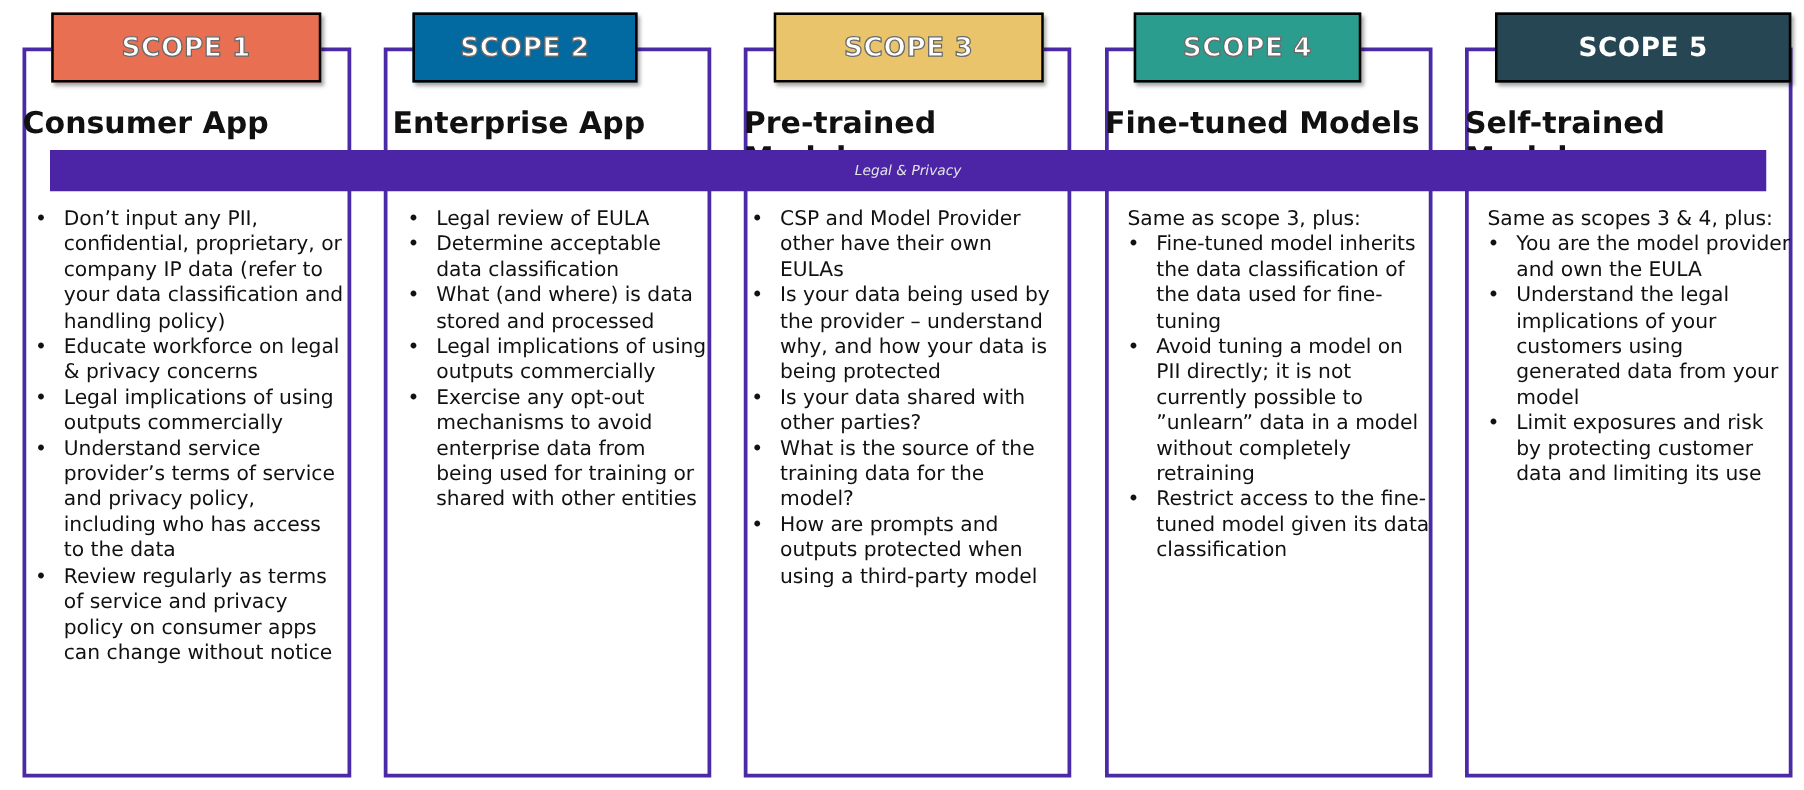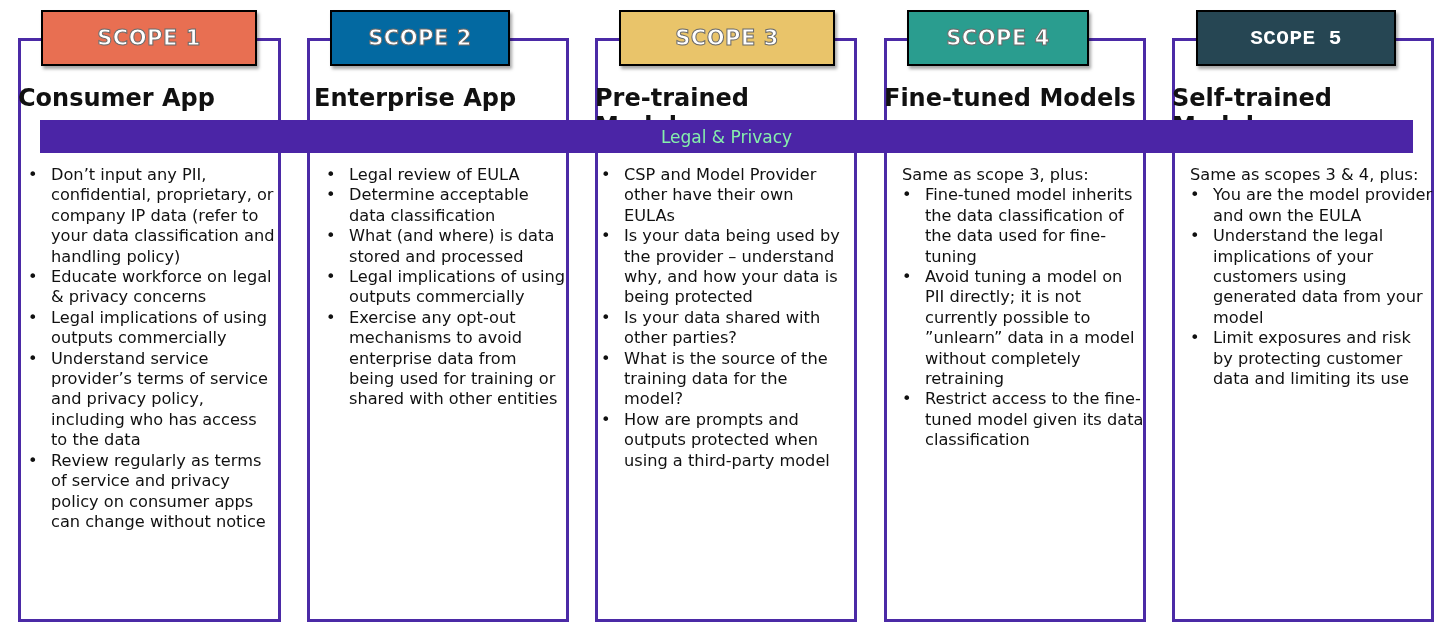--- a/index.html
+++ b/index.html
@@ -9,43 +9,43 @@
          border:3px solid #4b2aa6; background:#fff; }
   .scope-tag { position:absolute; top:10px; height:56px; box-sizing:border-box;
          border:2px solid #000000; box-shadow:2px 3px 3px rgba(0,0,0,0.35);
          display:flex; align-items:center; justify-content:center;
          font-family:"DejaVu Sans", sans-serif; font-weight:bold; font-size:21px;
          color:#ffffff; letter-spacing:0.5px; z-index:3; }
   .scope-tag.outlined { color:#ffffff; -webkit-text-stroke:1px #6a6a6a; }
   .col-title { position:absolute; top:84px; text-align:left; font-weight:bold;
          font-size:24px; z-index:2; }
   .banner { position:absolute; left:40px; top:120px; width:1373px; height:33px;
-         background:#4b25a6; color:#86efac; display:flex; align-items:center;
-         justify-content:center; font-size:17px; z-index:4; }
+         background:#4b25a6; color:#e5e5e5; display:flex; align-items:center;
+         justify-content:center; font-size:11px; z-index:4;font-style:italic; }
   .content { position:absolute; top:165px; font-size:16.2px; line-height:20.4px;
          color:#111; z-index:2; }
   .content ul { margin:0; padding:0; list-style:none; }
   .content li { position:relative; padding-left:26px; }
   .content li::before { content:"•"; position:absolute; left:3px; top:0; }
   .intro { margin:0; }
 </style>
 </head>
 <body>
 
 <div class="col" style="left:18px;width:263px;"></div>
 <div class="col" style="left:307px;width:262px;"></div>
 <div class="col" style="left:595px;width:262px;"></div>
 <div class="col" style="left:884px;width:262px;"></div>
 <div class="col" style="left:1172px;width:262px;"></div>
 
 <div class="scope-tag outlined" style="left:41px;width:216px;background:#e86f52;">SCOPE 1</div>
 <div class="scope-tag outlined" style="left:330px;width:180px;background:#0369a1;text-align:right;">SCOPE 2</div>
 <div class="scope-tag outlined" style="left:619px;width:216px;background:#e9c46a;">SCOPE 3</div>
 <div class="scope-tag outlined" style="left:907px;width:182px;background:#2a9d8f;">SCOPE 4</div>
-<div class="scope-tag" style="left:1196px;width:200px;background:#264653;font-family:Liberation Mono, monospace;">SCOPE 5</div>
+<div class="scope-tag" style="left:1196px;width:237px;background:#264653;">SCOPE 5</div>
 
 <div class="col-title" style="left:18px;width:263px;">Consumer App</div>
 <div class="col-title" style="left:314px;width:262px;">Enterprise App</div>
 <div class="col-title" style="left:595px;width:242px;">Pre-trained Models</div>
 <div class="col-title" style="left:884px;width:262px;">Fine-tuned Models</div>
 <div class="col-title" style="left:1172px;width:262px;">Self-trained Models</div>
 
 <div class="banner">Legal &amp; Privacy</div>
 
 <div class="content" style="left:25px;width:250px;">

